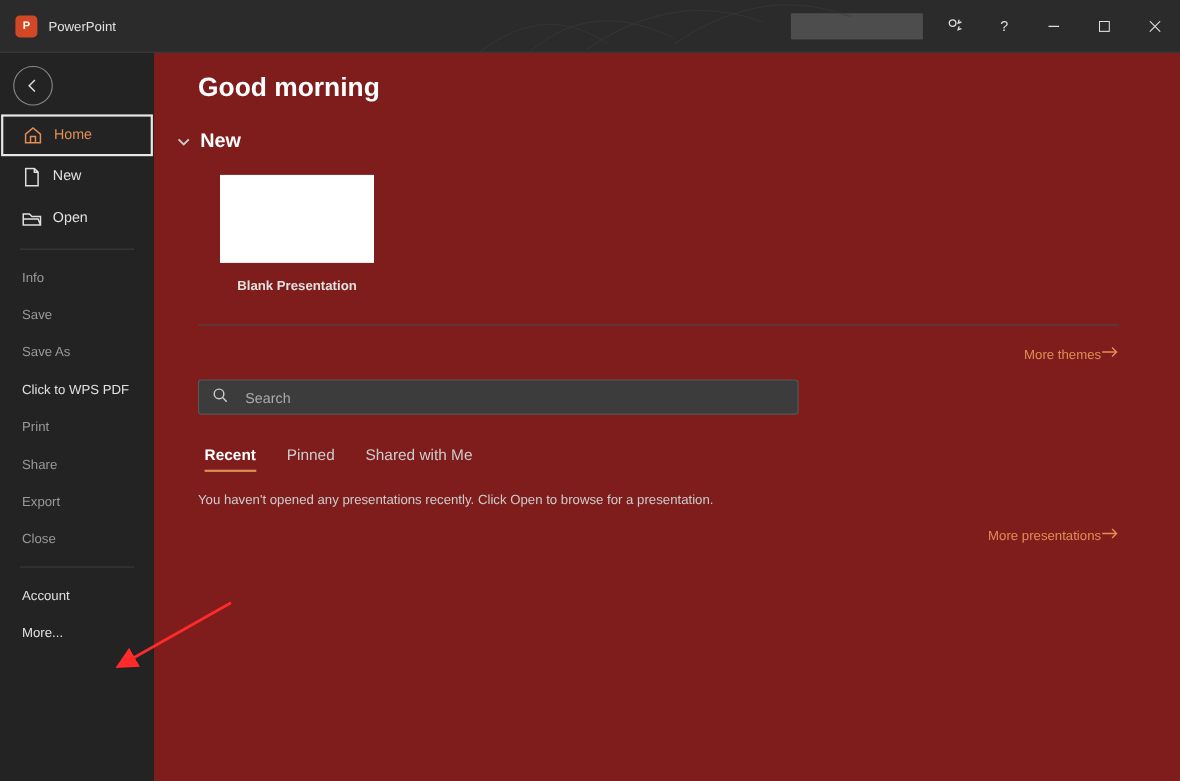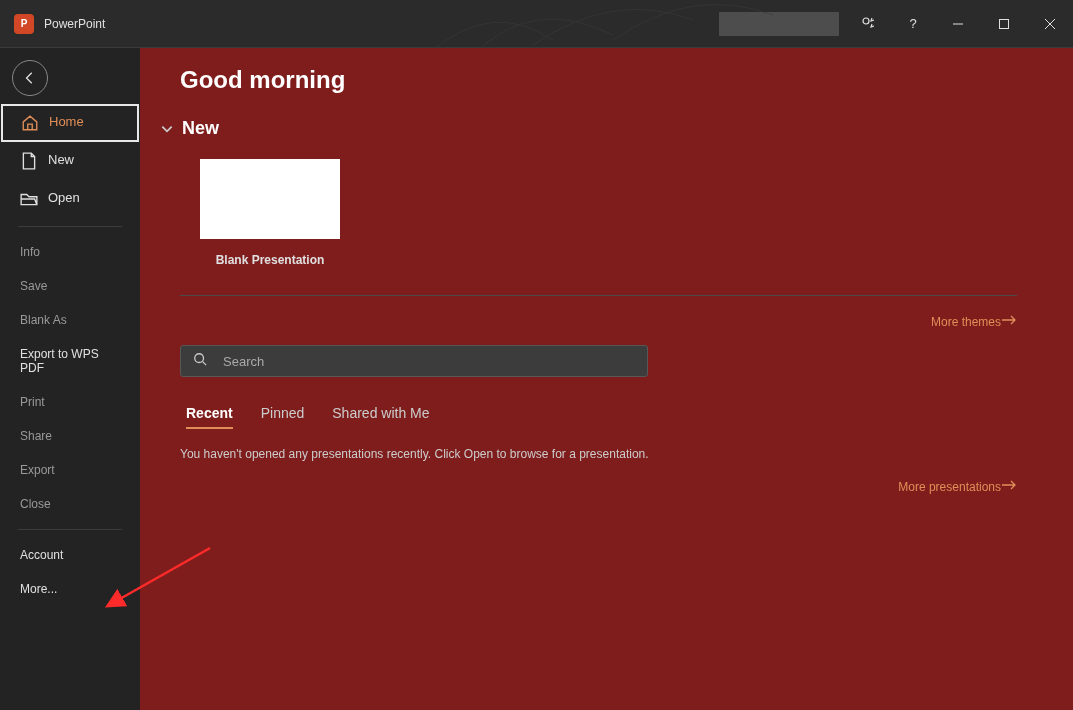--- a/index.html
+++ b/index.html
@@ -194,21 +194,21 @@
     justify-content: flex-end;
     align-items: center;
     font-size: 12px;
     color: #e08e57;
     margin-bottom: 16px;
   }
   .more-link svg { width: 16px; height: 12px; }
   .searchbox {
     display: flex;
     align-items: center;
-    width: 468px;
+    width: 546px;
     height: 32px;
     background: #3c3c3c;
     border: 1px solid #575757;
     border-radius: 3px;
     padding: 0 12px;
     gap: 16px;
     margin-bottom: 28px;
   }
   .searchbox input {
     flex: 1;
@@ -334,24 +334,24 @@
 
     <div class="sidebar-sep"></div>
 
     <div class="sidebar-item indent">
       <span>Info</span>
     </div>
     <div class="sidebar-item indent">
       <span>Save</span>
     </div>
     <div class="sidebar-item indent">
-      <span>Blank As</span>
+      <span>Save As</span>
     </div>
     <div class="sidebar-item indent bright">
-      <span>Export to WPS PDF</span>
+      <span>Click to WPS PDF</span>
     </div>
     <div class="sidebar-item indent">
       <span>Print</span>
     </div>
     <div class="sidebar-item indent">
       <span>Share</span>
     </div>
     <div class="sidebar-item indent">
       <span>Export</span>
     </div>

